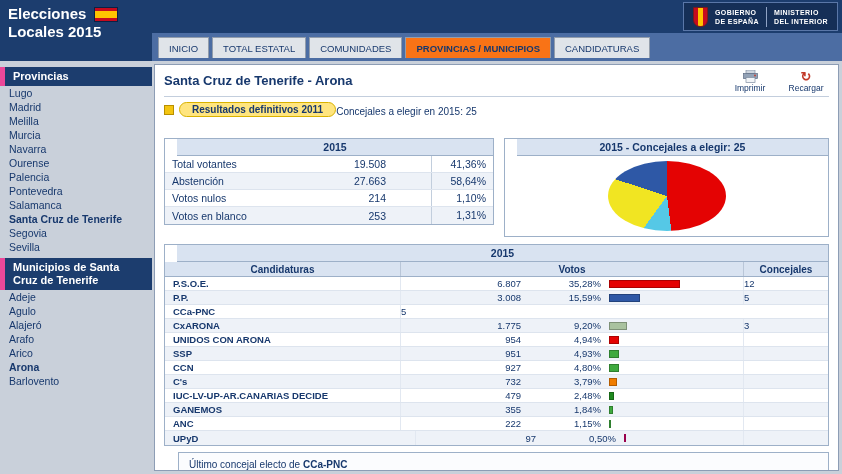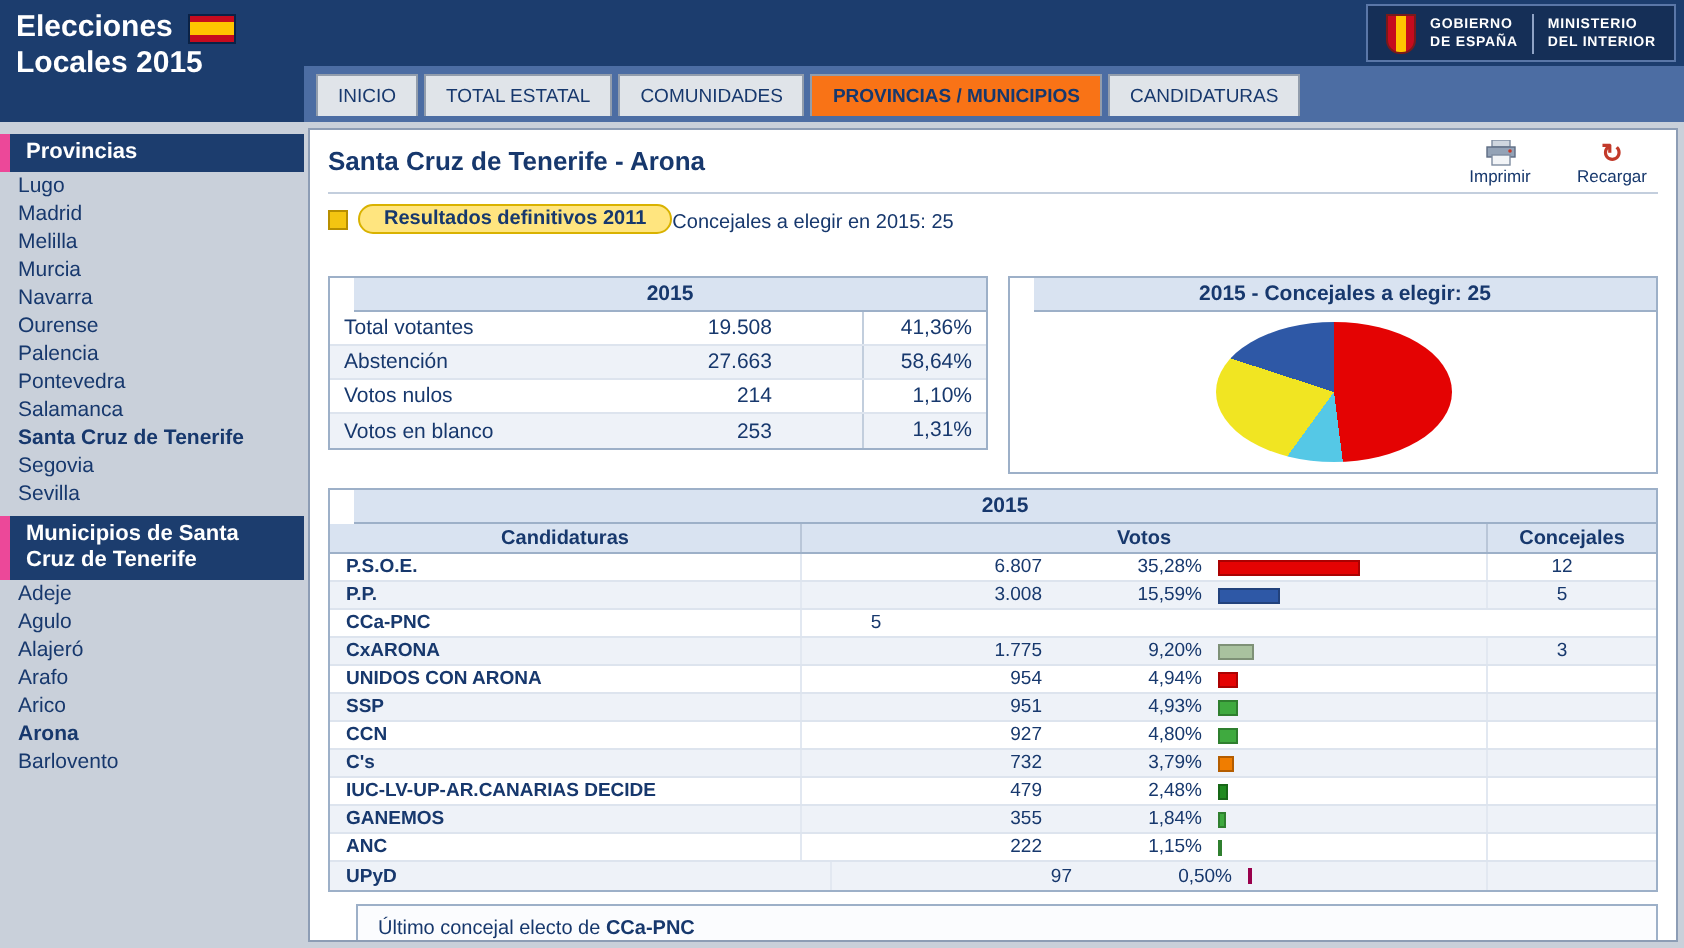--- a/index.html
+++ b/index.html
@@ -75,21 +75,21 @@
   .c-conc  { width:85px; text-align:center; border-left:1px solid #b9c6d8; height:100%; line-height:15px; }
   .rrow { display:flex; align-items:center; height:14px; font-size:9.5px; border-bottom:1px solid #dde4ee; }
   .rrow:last-child { border-bottom:none;gap:15px; }
   .rrow.alt { background:#eef2f8; }
   .rparty { width:235px; font-weight:bold; padding-left:8px; white-space:nowrap; overflow:hidden; }
   .vgroup { flex:1; display:flex; align-items:center; border-left:1px solid #e2e8f1; height:100%; }
   .rvotes { width:120px; text-align:right; }
   .rpct { width:80px; text-align:right; }
   .rbar-cell { flex:1; padding-left:8px; }
   .rbar { height:8px; border:1px solid rgba(0,0,0,.25); }
-  .rseats { width:85px; text-align:center; padding-right:10px; border-left:1px solid #e2e8f1; height:100%; line-height:14px; }
+  .rseats { width:85px; text-align:left; padding-right:10px; border-left:1px solid #e2e8f1; height:100%; line-height:14px; }
 
   .footer-box { margin:6px 0 0 14px; border:1px solid #9db0c8; background:#fbfcfe; padding:4px 10px; font-size:10px; line-height:15px; }
 </style>
 </head>
 <body>
 
 <div class="page">
 
   <div class="top">
     <div class="gov">

